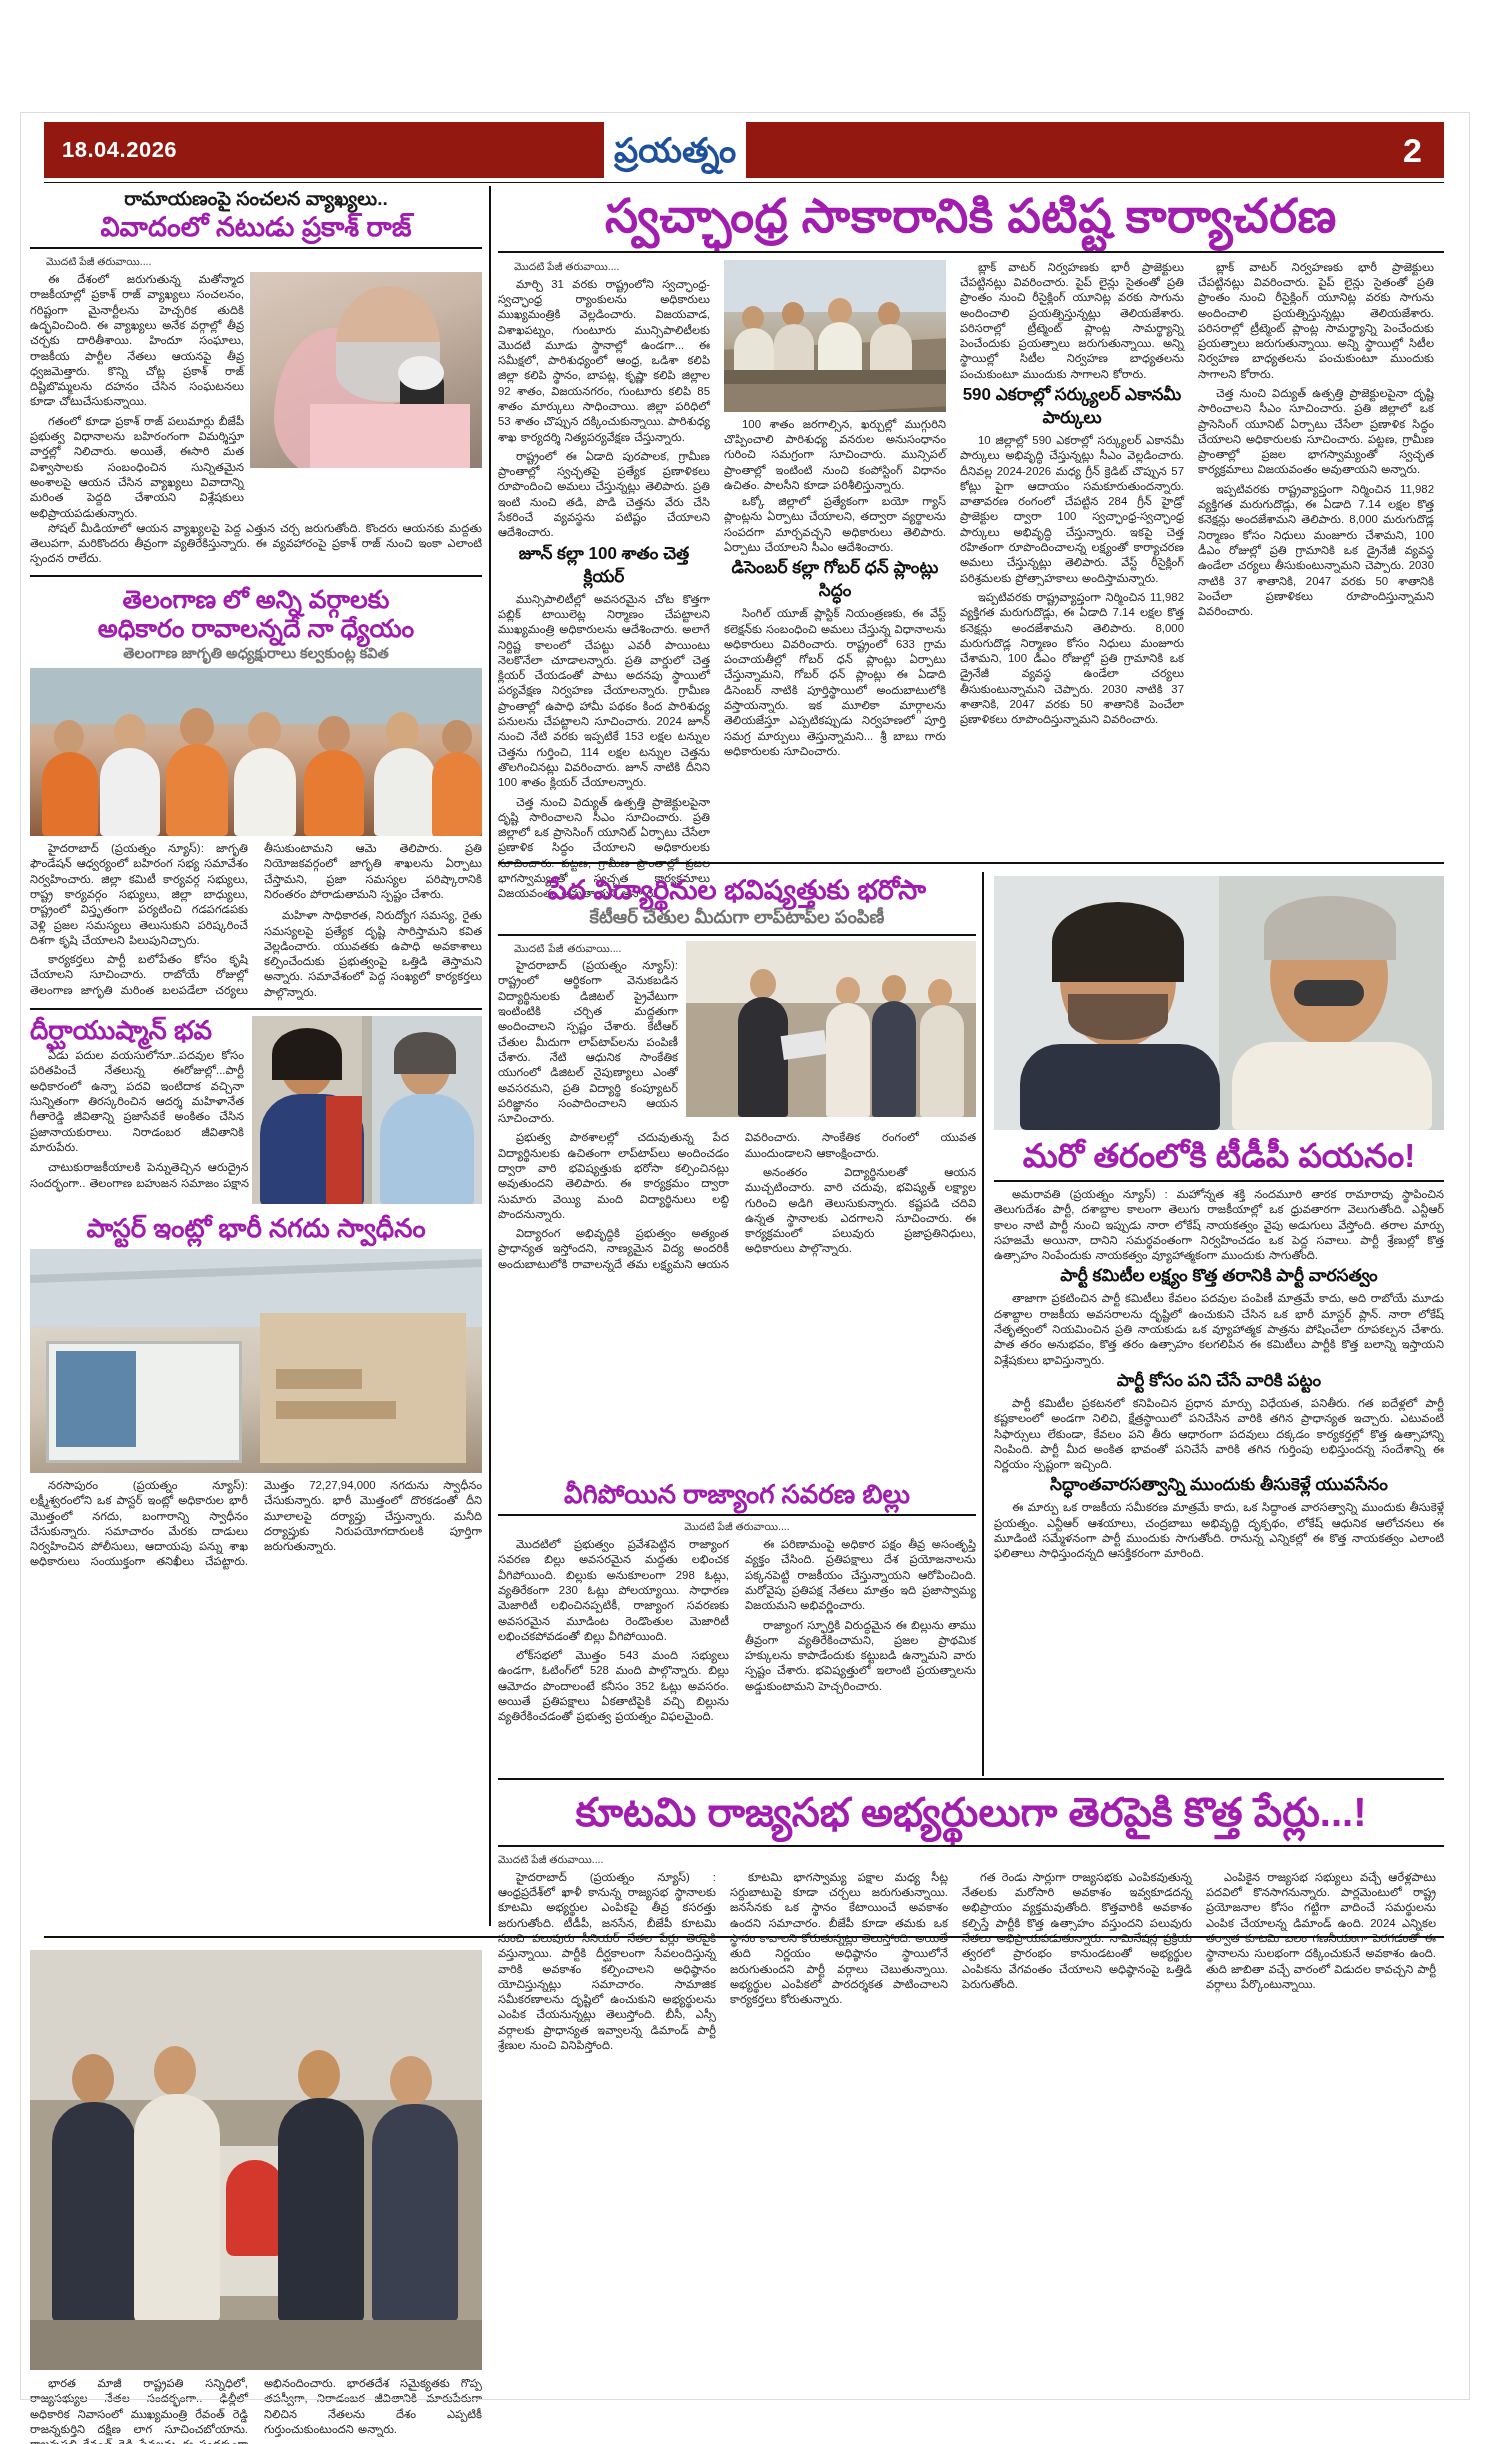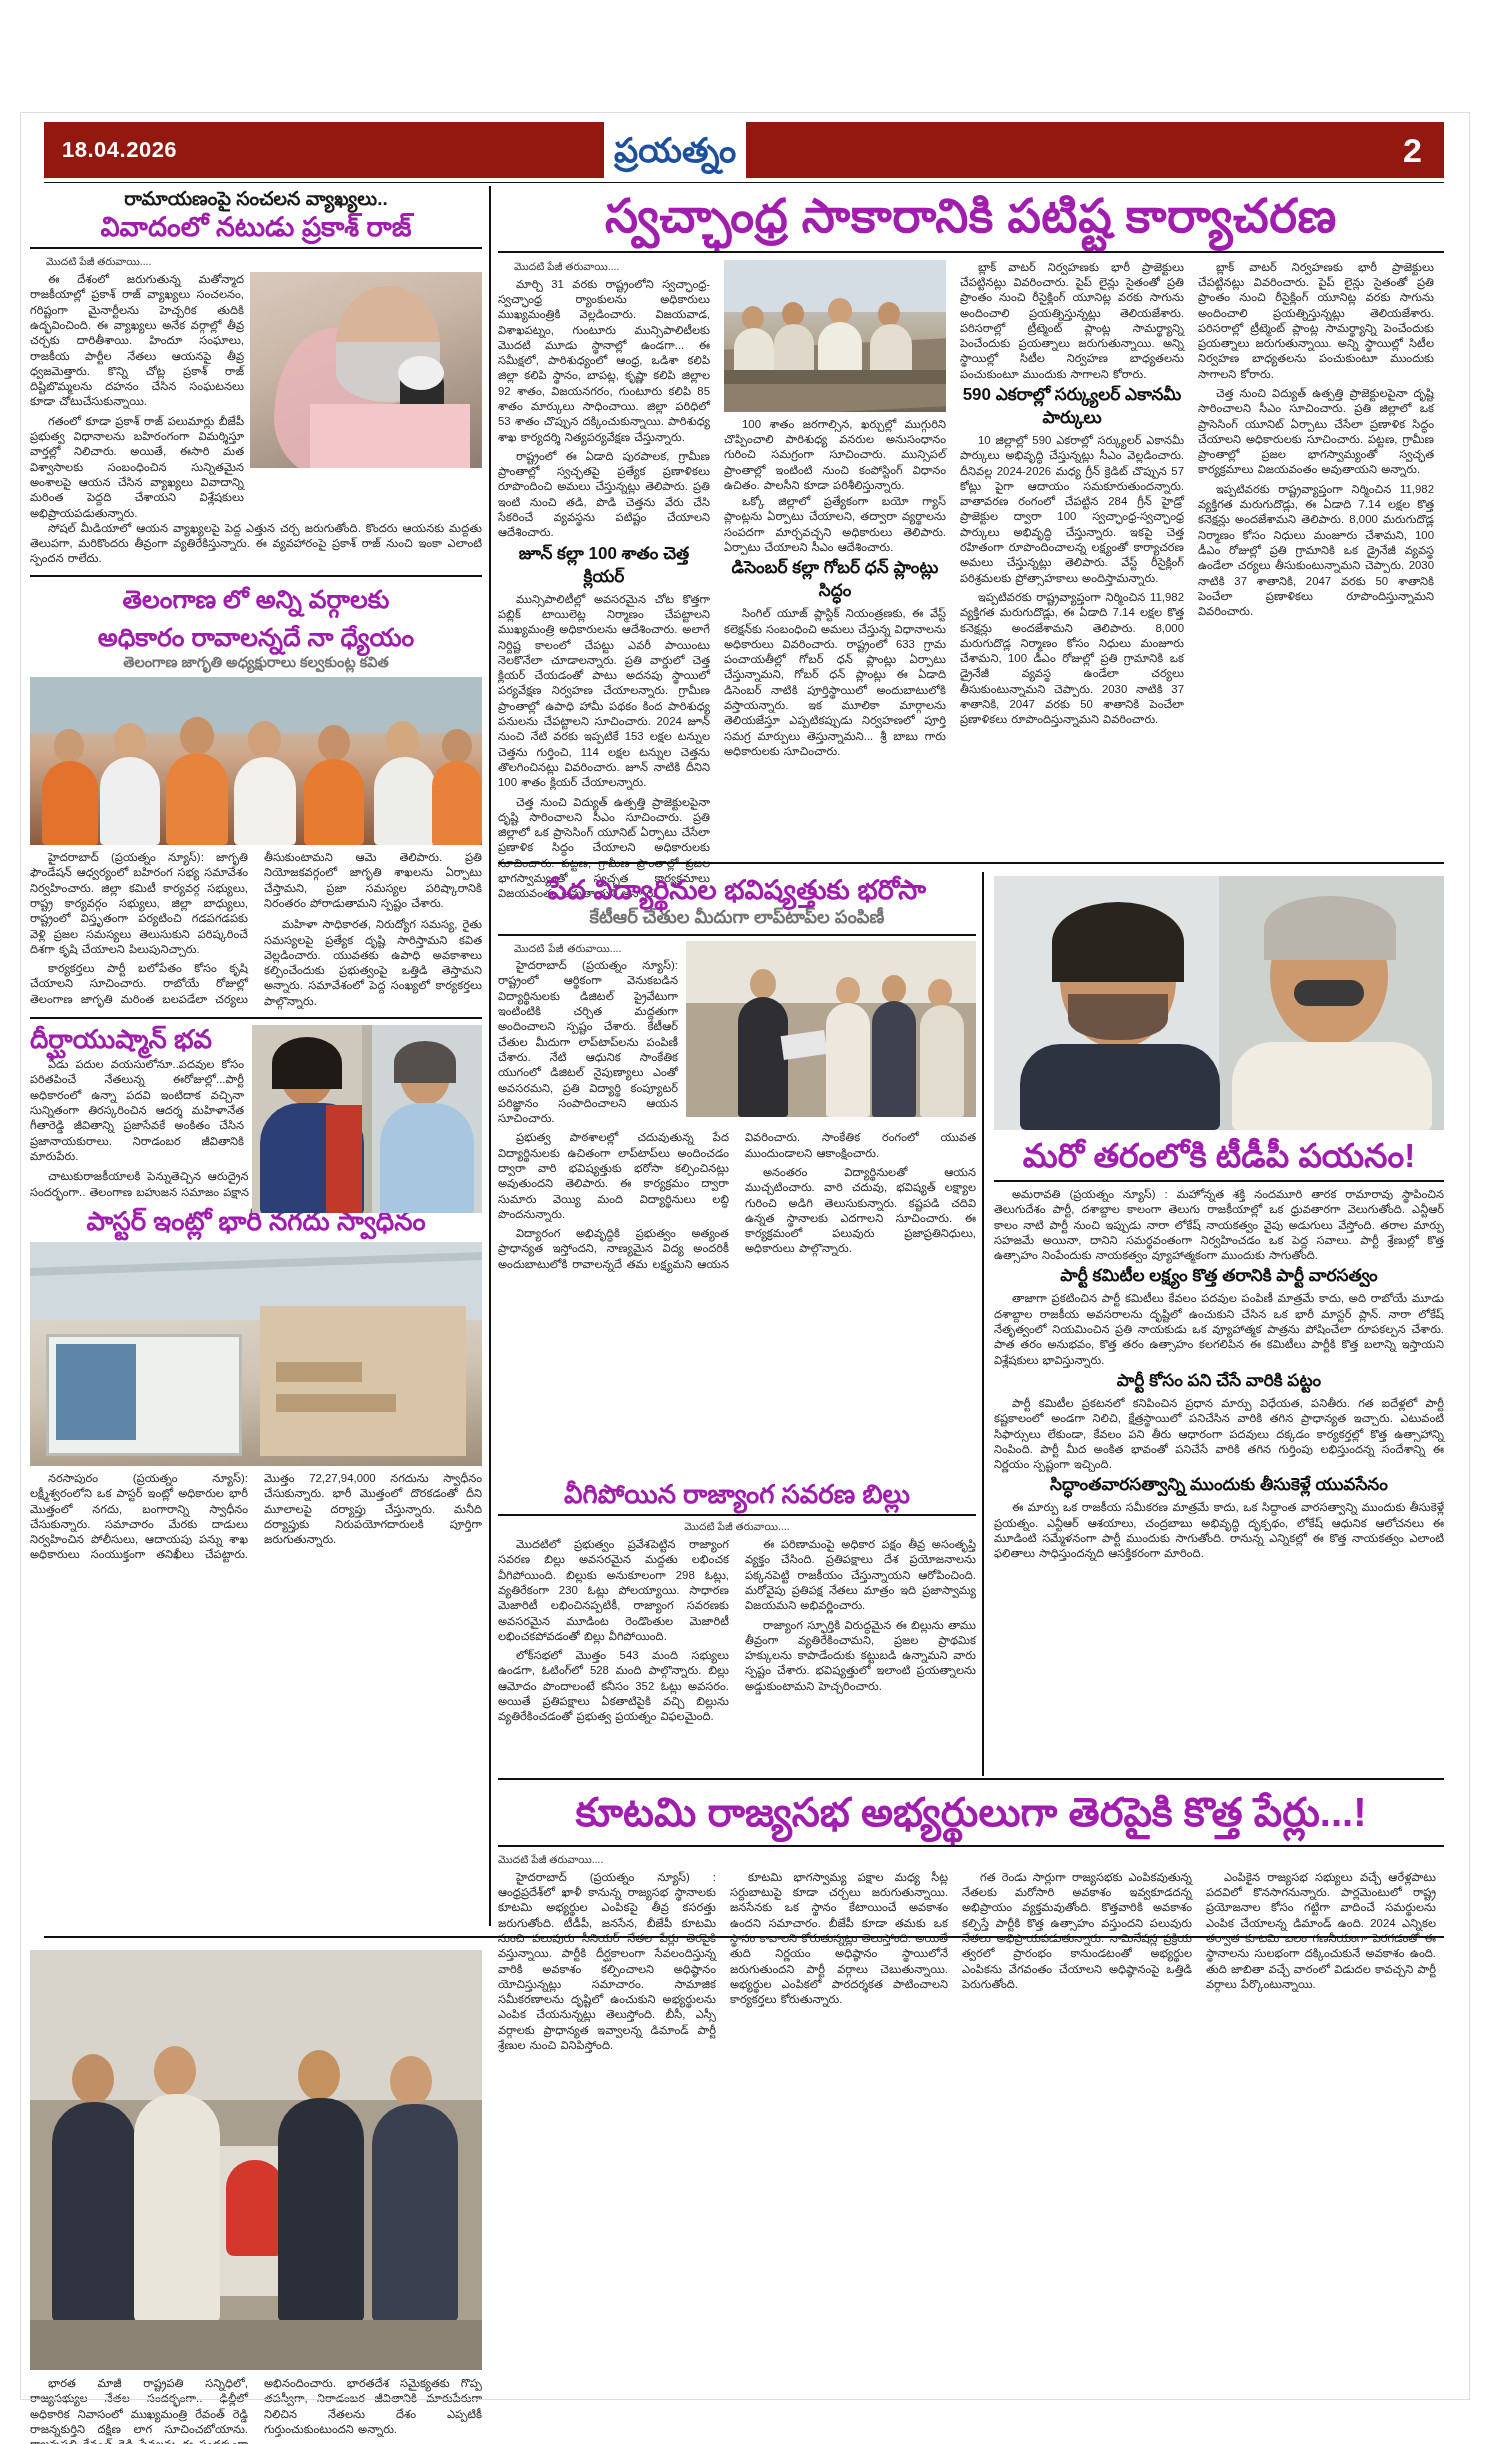--- a/index.html
+++ b/index.html
@@ -88,21 +88,21 @@
         <div class="col-text" style="width:452px;">
           <p>సోషల్ మీడియాలో ఆయన వ్యాఖ్యలపై పెద్ద ఎత్తున చర్చ జరుగుతోంది. కొందరు ఆయనకు మద్దతు తెలుపగా, మరికొందరు తీవ్రంగా వ్యతిరేకిస్తున్నారు. ఈ వ్యవహారంపై ప్రకాశ్ రాజ్ నుంచి ఇంకా ఎలాంటి స్పందన రాలేదు.</p>
         </div>
       </div>
     </div>
 
     <div class="rule-thin" style="position:relative;height:2px;background:#111;margin:8px 0 8px;width:100%;"></div>
 
     <div>
       <div class="hd-main" style="font-size:25px;">తెలంగాణ లో అన్ని వర్గాలకు</div>
-      <div class="hd-main" style="font-size:25px;margin-top:10px;">అధికారం రావాలన్నదే నా ధ్యేయం</div>
+      <div class="hd-main" style="font-size:25px;margin-top:1px;">అధికారం రావాలన్నదే నా ధ్యేయం</div>
       <div class="hd-sub" style="margin-top:3px;">తెలంగాణ జాగృతి అధ్యక్షురాలు కల్వకుంట్ల కవిత</div>
 
       <div class="photo ph-rally" style="position:relative;width:452px;height:168px;margin-top:6px;">
         <div style="position:absolute;left:0;top:0;width:100%;height:56px;background:#aebfc6;"></div>
         <div class="fig-head" style="left:24px;top:52px;width:30px;height:34px;background:#c99b74;"></div>
         <div class="fig-body" style="left:12px;top:84px;width:56px;height:84px;background:#e2722c;"></div>
         <div class="fig-head" style="left:84px;top:46px;width:32px;height:36px;background:#d2a67f;"></div>
         <div class="fig-body" style="left:70px;top:80px;width:60px;height:88px;background:#efefef;"></div>
         <div class="fig-head" style="left:150px;top:40px;width:34px;height:38px;background:#c79267;"></div>
         <div class="fig-body" style="left:136px;top:76px;width:62px;height:92px;background:#e8833c;"></div>
@@ -140,21 +140,21 @@
         <div class="hd-main" style="font-size:26px;text-align:left;">దీర్ఘాయుష్మాన్ భవ</div>
         <div class="col-text" style="margin-top:3px;">
           <p>ఏడు పదుల వయసులోనూ..పదవుల కోసం పరితపించే నేతలున్న ఈరోజుల్లో...పార్టీ అధికారంలో ఉన్నా పదవి ఇంటిదాక వచ్చినా సున్నితంగా తిరస్కరించిన ఆదర్శ మహిళానేత గీతారెడ్డి జీవితాన్ని ప్రజాసేవకే అంకితం చేసిన ప్రజానాయకురాలు. నిరాడంబర జీవితానికి మారుపేరు.</p>
         </div>
       </div>
       <div class="col-text" style="margin-top:5px;">
         <p>చాటుకురాజకీయాలకి పెన్నుతెచ్చిన ఆరుద్రైన దళిత వనిత డాక్టర్ జె.గీతారెడ్డి గారి పుట్టిన రోజు సందర్భంగా.. తెలంగాణ బహుజన సమాజం పక్షాన అభినందనలు.</p>
       </div>
     </div>
 
-    <div style="margin-top:7px;">
+    <div style="margin-top:23px;">
       <div class="hd-main" style="font-size:26px;">పాస్టర్ ఇంట్లో భారీ నగదు స్వాధీనం</div>
       <div class="photo ph-room" style="position:relative;width:452px;height:224px;margin-top:6px;">
         <div style="position:absolute;left:0;top:0;width:100%;height:78px;background:#cfd9de;"></div>
         <div style="position:absolute;left:16px;top:92px;width:190px;height:116px;background:#eef0ee;border:3px solid #b9bcb6;"></div>
         <div style="position:absolute;left:26px;top:102px;width:80px;height:96px;background:#5d86a8;"></div>
         <div style="position:absolute;left:230px;top:64px;width:206px;height:150px;background:#d8c5a7;"></div>
         <div style="position:absolute;left:246px;top:120px;width:86px;height:20px;background:#b89c78;"></div>
         <div style="position:absolute;left:246px;top:152px;width:120px;height:18px;background:#b89c78;"></div>
         <div style="position:absolute;left:0;top:18px;width:452px;height:8px;background:#b9c4c8;transform:rotate(-2deg);"></div>
       </div>

